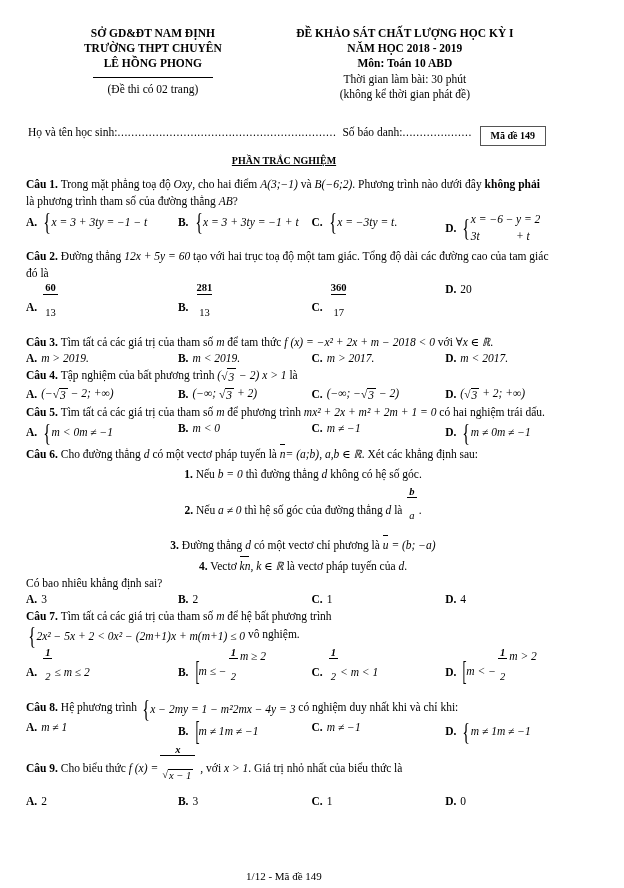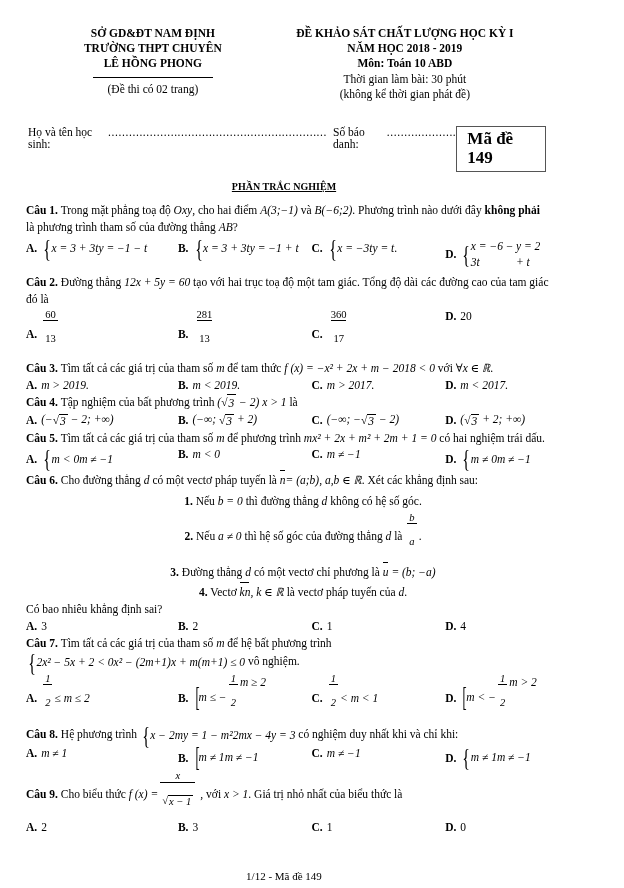--- a/index.html
+++ b/index.html
@@ -58,21 +58,21 @@
   .dots {
     flex: none;
     letter-spacing: 0.6px;
   }
   .sbd { margin-left: 6px; }
   .code-box {
     margin-left: auto;
     border: 1.3px solid #555;
     padding: 3px 10px 4px 10px;
     font-weight: bold;
-    font-size: 17px;
+    font-size: 10px;
     line-height: 1.1;
   }
 
   .section-title {
     text-align: center;
     font-weight: bold;
     text-decoration: underline;
     font-size: 10px;
     margin-top: 9px;
   }
@@ -114,21 +114,21 @@
     display: inline-flex;
     flex-direction: column;
     align-items: center;
     vertical-align: middle;
     font-size: 0.92em;
     line-height: 1.08;
     margin: 0 2px;
     position: relative;
     top: -0.1em;
   }
-  .frac .num { padding: 0 2px; }
+  .frac .num { padding: 0 2px; font-weight: bold; }
   .frac .den { padding: 12px 2px; border-top: 1px solid #000; }
 
   .sqrt {
     display: inline-flex;
     align-items: stretch;
     vertical-align: middle;
   }
   .sqrt .rad { margin-right: 0px; }
   .sqrt .rbody {
     border-top: 1px solid #000;

